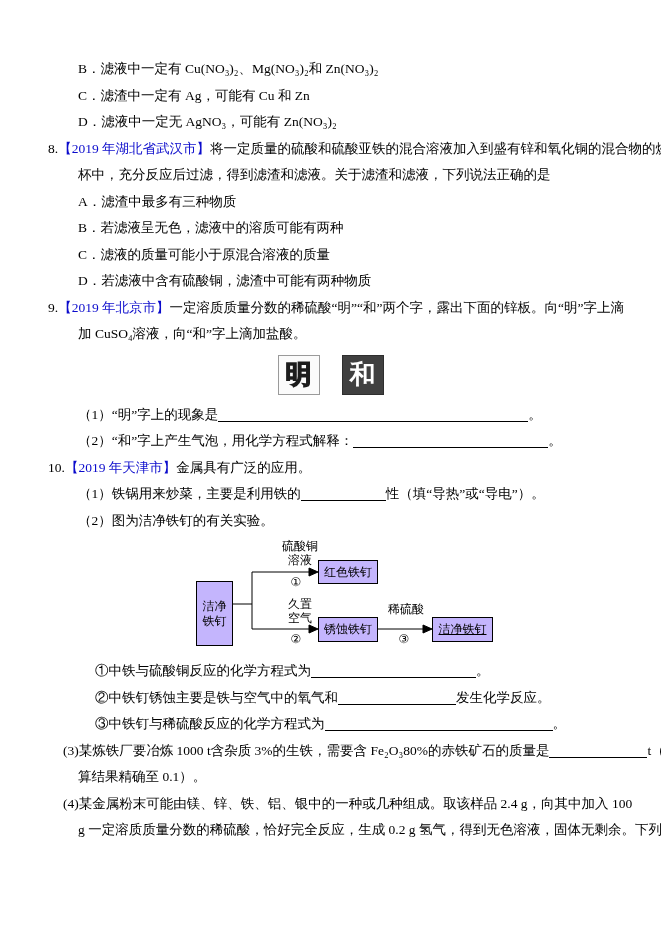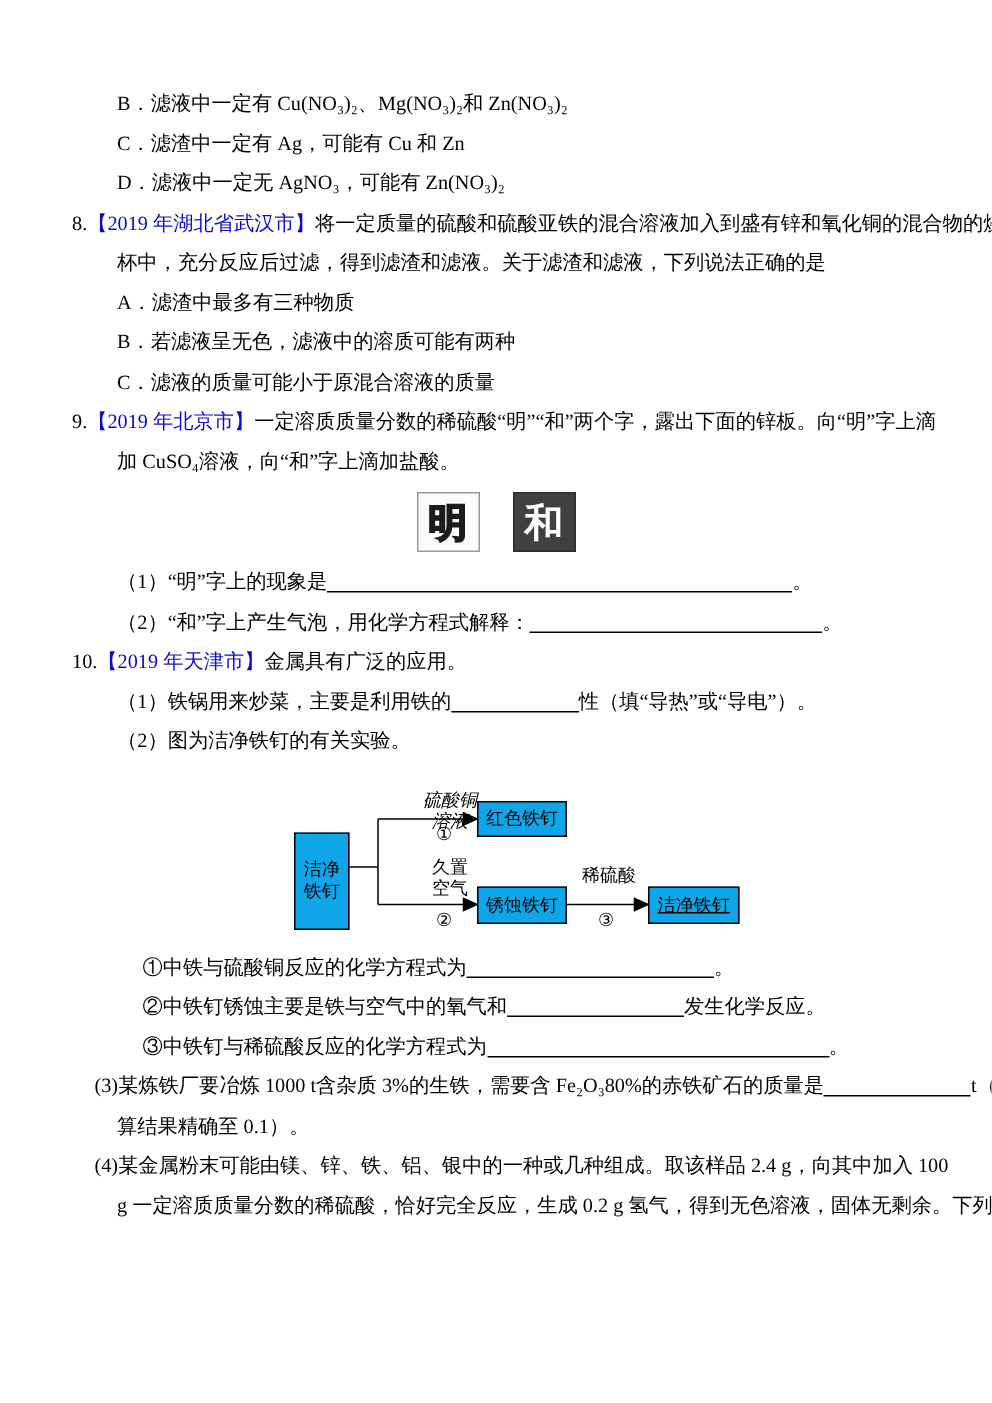--- a/index.html
+++ b/index.html
@@ -38,21 +38,21 @@
     display:flex; align-items:center; justify-content:center;
   }
   .white-char {
     font-family:"Liberation Sans","DejaVu Sans",sans-serif;
     font-size:26px; font-weight:bold; color:#ffffff;
   }
   
   .flow { position:relative; height:124px; font-size:12px; }
   .fsvg { position:absolute; left:0; top:0; }
   .fbox {
-    position:absolute; border:1px solid #000; background:#0ea5e9;
+    position:absolute; border:1px solid #000; background:#c4b5fd;
     display:flex; align-items:center; justify-content:center;
     text-align:center; line-height:15px; box-sizing:border-box;
   }
   .fbox-col { flex-direction:column; }
   .flabel { position:absolute; text-align:center; line-height:14px; }
 </style>
 </head>
 <body>
 
 <div class="page">
@@ -61,20 +61,21 @@
   <div class="line ml78"><span>C．滤渣中一定有 Ag，可能有 Cu 和 Zn</span></div>
   <div class="line ml78"><span>D．滤液中一定无 AgNO₃，可能有 Zn(NO₃)₂</span></div>
 
   <div class="line ml48">
     <span>8.</span><span class="tag">【2019 年湖北省武汉市】</span><span>将一定质量的硫酸和硫酸亚铁的混合溶液加入到盛有锌和氧化铜的混合物的烧</span>
   </div>
   <div class="line ml78"><span>杯中，充分反应后过滤，得到滤渣和滤液。关于滤渣和滤液，下列说法正确的是</span></div>
   <div class="line ml78"><span>A．滤渣中最多有三种物质</span></div>
   <div class="line ml78"><span>B．若滤液呈无色，滤液中的溶质可能有两种</span></div>
   <div class="line ml78"><span>C．滤液的质量可能小于原混合溶液的质量</span></div>
+  <div class="line ml78"><span>D．若滤液中含有硫酸铜，滤渣中可能有两种物质</span></div>
 
   <div class="line ml48">
     <span>9.</span><span class="tag">【2019 年北京市】</span><span>一定溶质质量分数的稀硫酸“明”“和”两个字，露出下面的锌板。向“明”字上滴</span>
   </div>
   <div class="line ml78"><span>加 CuSO₄溶液，向“和”字上滴加盐酸。</span></div>
 
   <div class="imgs">
     <div class="waxbox1">
       <span class="outline-char">明</span>
     </div>
@@ -110,21 +111,21 @@
         <line x1="378" y1="95" x2="425" y2="95"></line>
         <polygon points="432,95 423,91 423,99"></polygon>
       </g>
     </svg>
 
     <div class="fbox fbox-col" style="left:196px;top:47px;width:37px;height:65px;">
       <span>洁净</span>
       <span>铁钉</span>
     </div>
 
-    <div class="flabel" style="left:272px;top:18px;width:56px;font-style:italic;">
+    <div class="flabel" style="left:272px;top:5px;width:56px;">
       <div>硫酸铜</div>
       <div>溶液</div>
     </div>
     <div class="flabel" style="left:284px;top:41px;width:24px;">①</div>
     <div class="fbox" style="left:318px;top:26px;width:60px;height:24px;">红色铁钉</div>
 
     <div class="flabel" style="left:272px;top:63px;width:56px;">
       <div>久置</div>
       <div>空气</div>
     </div>

